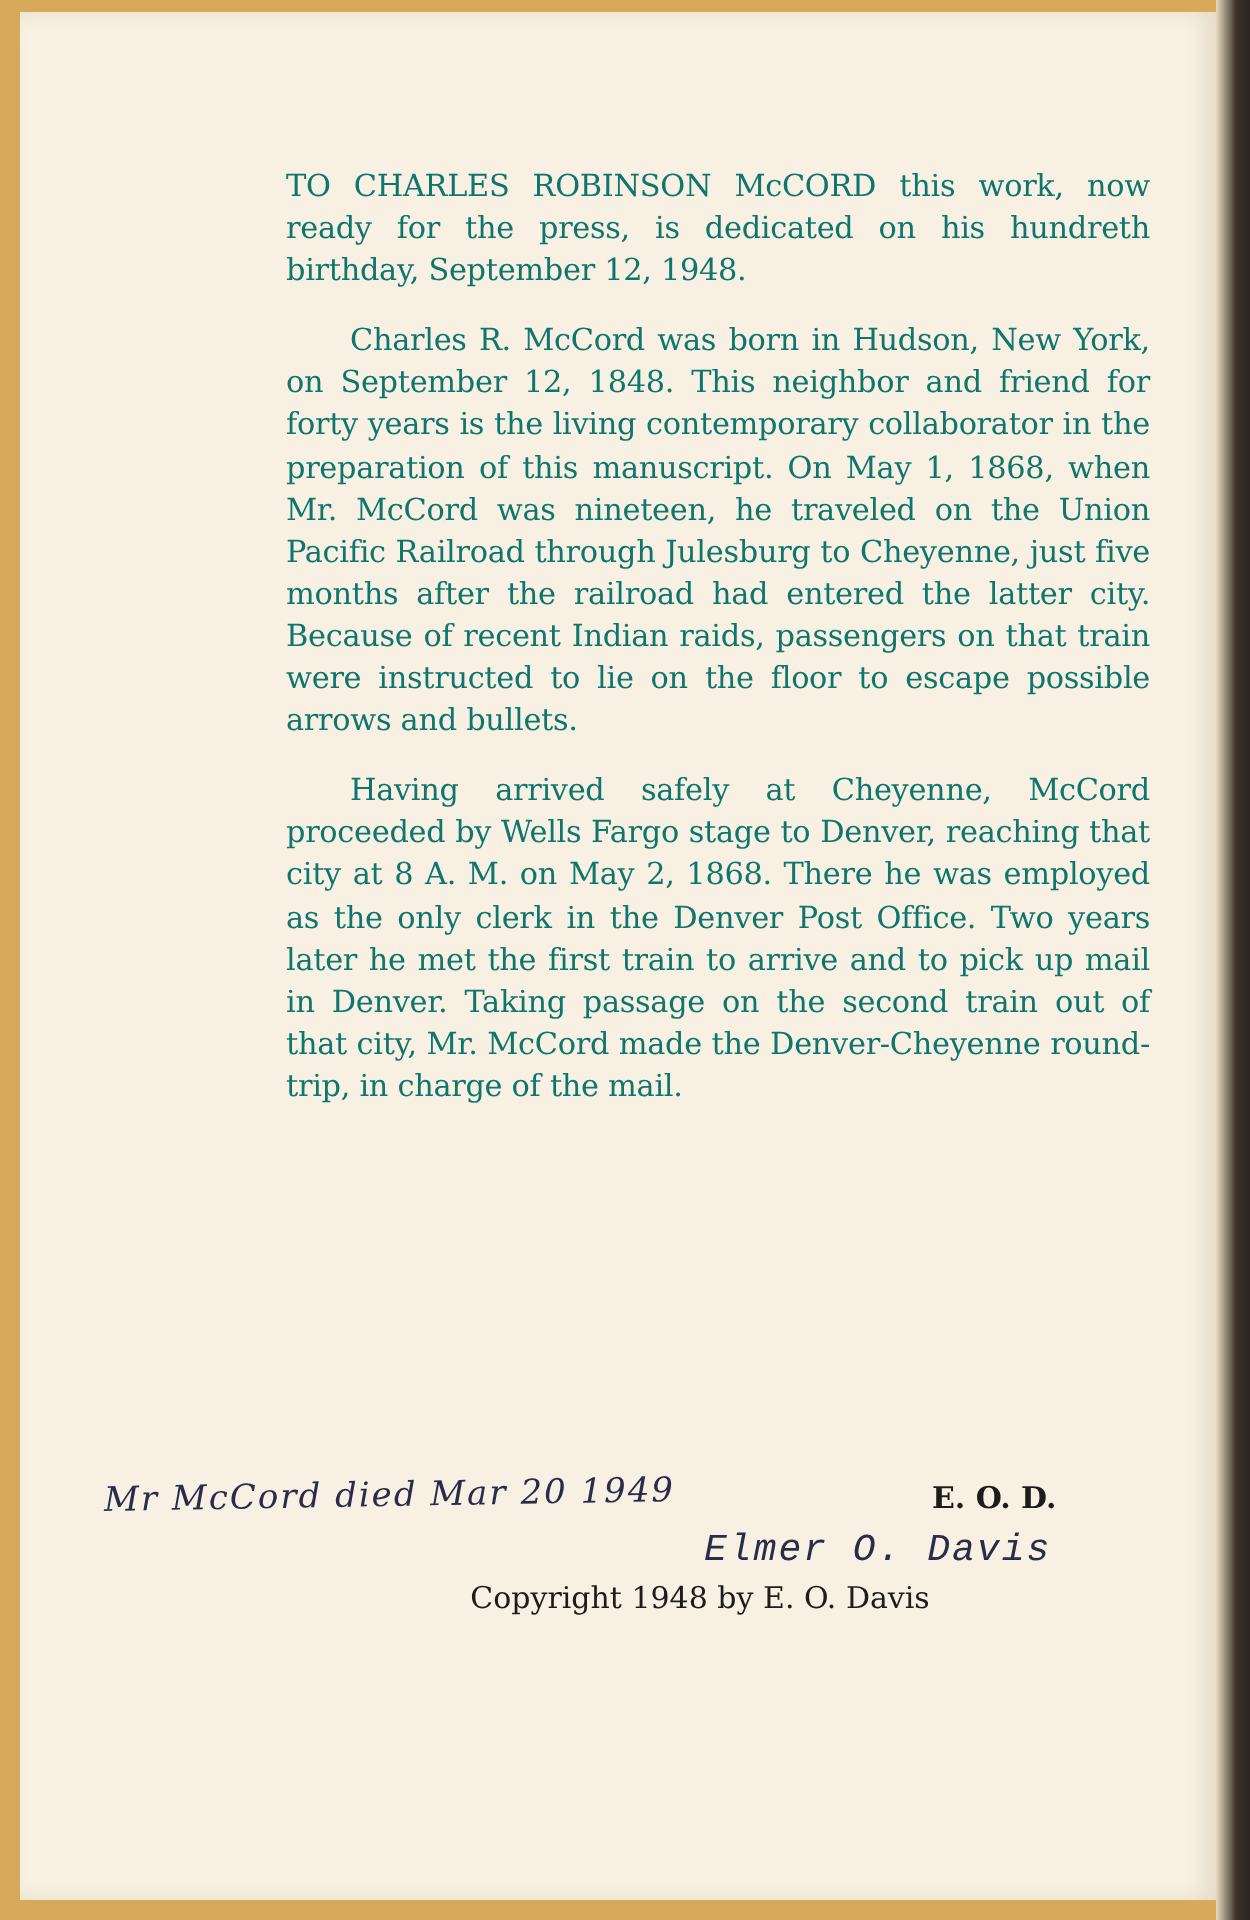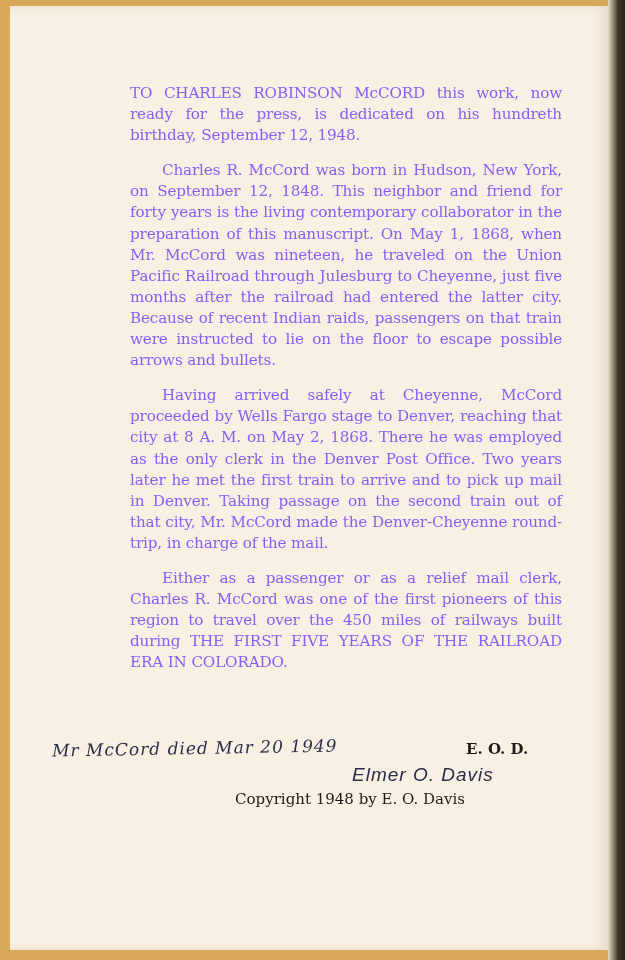--- a/index.html
+++ b/index.html
@@ -10,57 +10,56 @@
     .page {
       position: absolute; left: 10px; top: 6px; width: 598px; height: 944px;
       background: #f8f1e3;
       box-shadow: inset -6px 0 10px rgba(150,120,80,0.18);
     }
     .edge-right {
       position: absolute; right: 0; top: 0; width: 17px; height: 960px;
       background: linear-gradient(to right, #e9dcc3, #3a3226 60%, #2a2420);
     }
     .text {
-      position: absolute; left: 120px; top: 77px; width: 432px;
+      position: absolute; left: 133px; top: 77px; width: 432px;
       font-family: "DejaVu Serif", serif; font-size: 15.2px; line-height: 21.1px;
-      color: #8b5cf6; text-align: justify; letter-spacing: -0.15px;
+      color: #0f766e; text-align: justify; letter-spacing: -0.15px;
     }
     .text p { margin: 0 0 14px 0; }
     .text p.indent { text-indent: 32px; }
     .sig-row {
       position: absolute; left: 40px; top: 734px; width: 520px; height: 60px;
     }
     .handwritten {
       position: absolute; left: 12px; top: 4px;
       font-family: "DejaVu Serif", serif; font-style: italic; font-size: 17px;
       color: #2a2c4a; transform: rotate(-1deg); letter-spacing: 1px;
     }
     .initials {
       position: absolute; left: 426px; top: 6px;
       font-family: "DejaVu Serif", serif; font-size: 15px; font-weight: bold; color: #1e1b18;
     }
     .signature {
       position: absolute; left: 312px; top: 30px;
-      font-family: Liberation Sans, sans-serif; font-style: italic; font-size: 19px;
+      font-family: Liberation Mono, monospace; font-style: italic; font-size: 19px;
       color: #2a2c4a; letter-spacing: 1px;
     }
     .copyright {
       position: absolute; left: 0; top: 790px; width: 700px; text-align: center;
       font-family: "DejaVu Serif", serif; font-size: 15px; color: #1e1b18;
     }
   </style>
 </head>
 <body>
 
 <div class="page">
   <div class="text">
     <p>TO CHARLES ROBINSON McCORD this work, now ready for the press, is dedicated on his hundreth birthday, September 12, 1948.</p>
     <p class="indent">Charles R. McCord was born in Hudson, New York, on September 12, 1848. This neighbor and friend for forty years is the living contemporary collaborator in the preparation of this manuscript. On May 1, 1868, when Mr. McCord was nineteen, he traveled on the Union Pacific Railroad through Julesburg to Cheyenne, just five months after the railroad had entered the latter city. Because of recent Indian raids, passengers on that train were instructed to lie on the floor to escape possible arrows and bullets.</p>
     <p class="indent">Having arrived safely at Cheyenne, McCord proceeded by Wells Fargo stage to Denver, reaching that city at 8 A. M. on May 2, 1868. There he was employed as the only clerk in the Denver Post Office. Two years later he met the first train to arrive and to pick up mail in Denver. Taking passage on the second train out of that city, Mr. McCord made the Denver-Cheyenne round-trip, in charge of the mail.</p>
-    <p class="indent">Either as a passenger or as a relief mail clerk, Charles R. McCord was one of the first pioneers of this region to travel over the 450 miles of railways built during THE FIRST FIVE YEARS OF THE RAILROAD ERA IN COLORADO.</p>
   </div>
 </div>
 
 <div class="sig-row">
   <span class="handwritten">Mr McCord died Mar 20 1949</span>
   <span class="initials">E. O. D.</span>
   <span class="signature">Elmer O. Davis</span>
 </div>
 
 <div class="copyright">Copyright 1948 by E. O. Davis</div>

